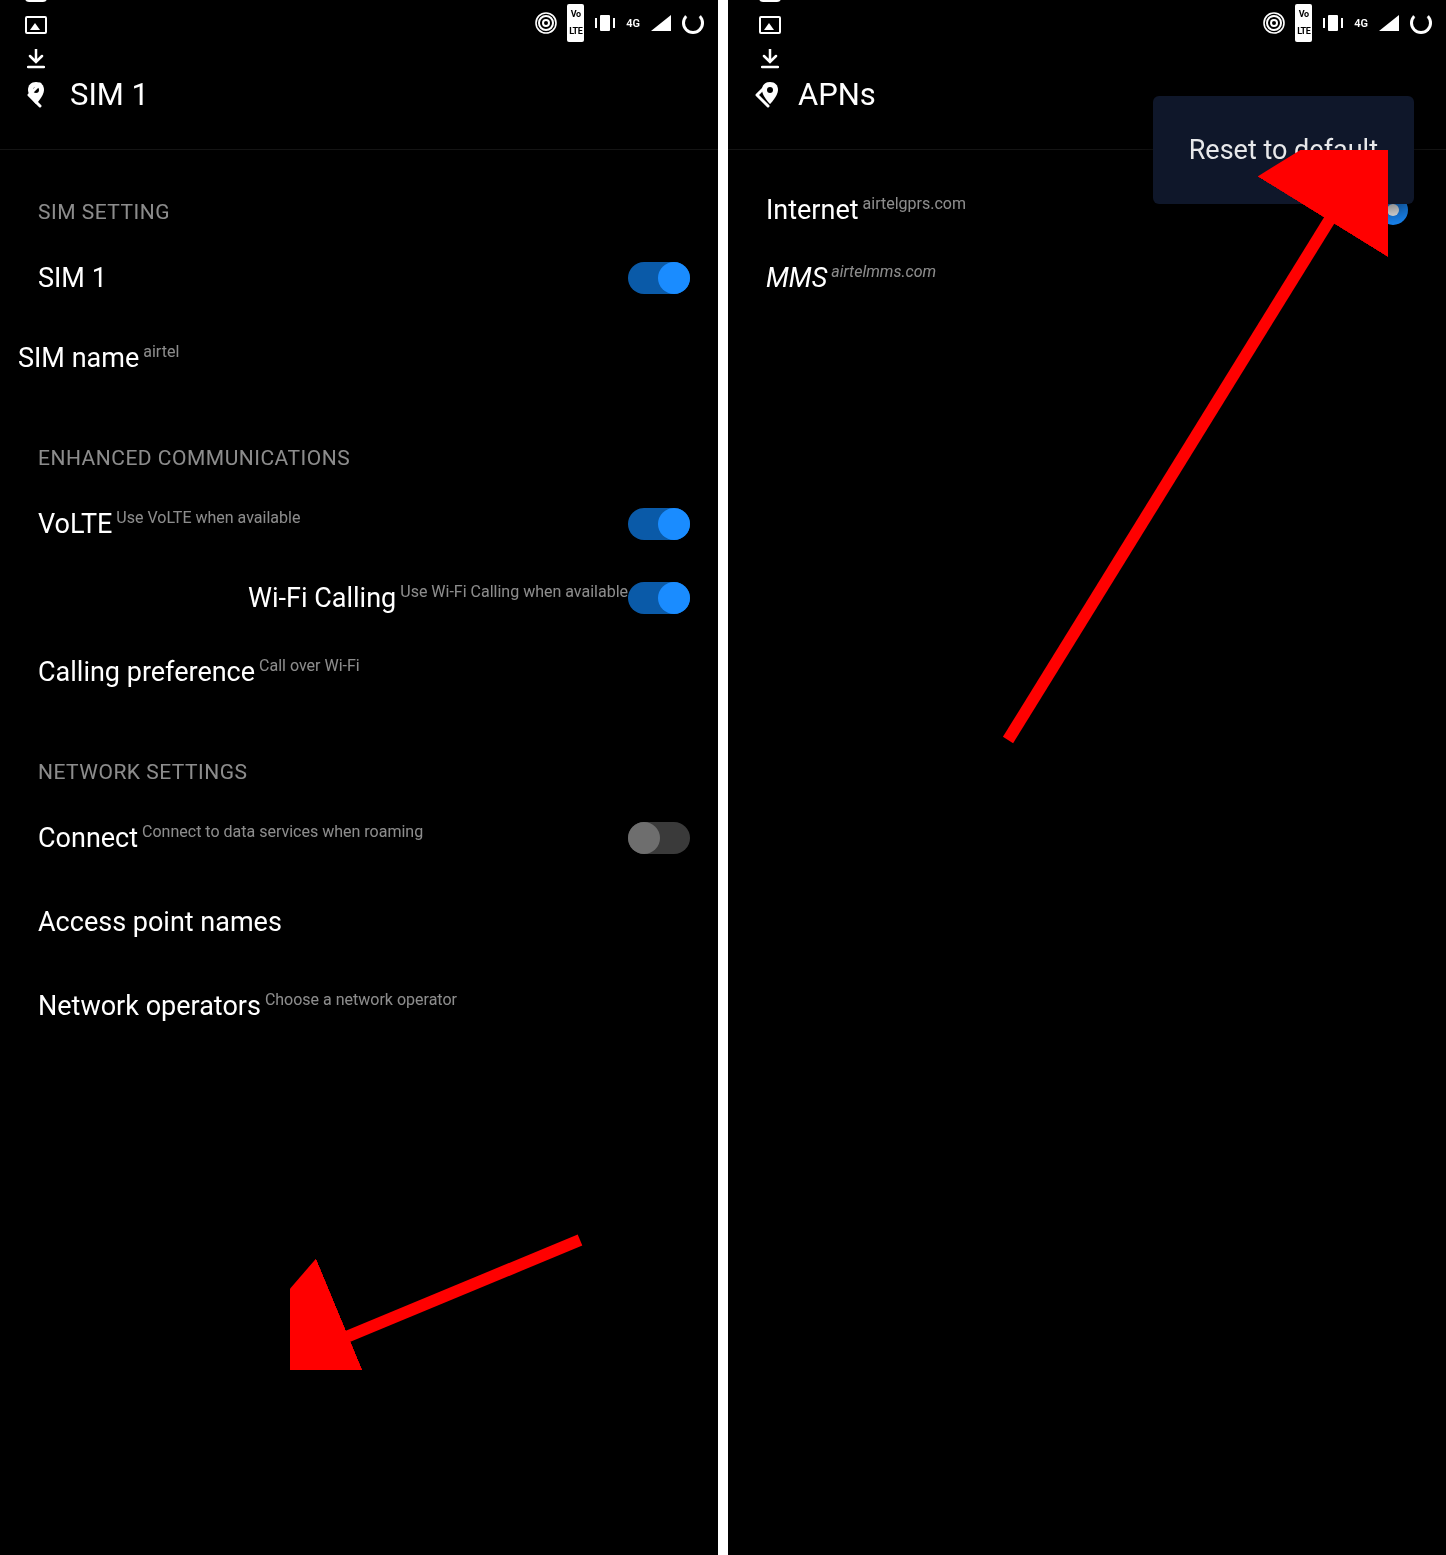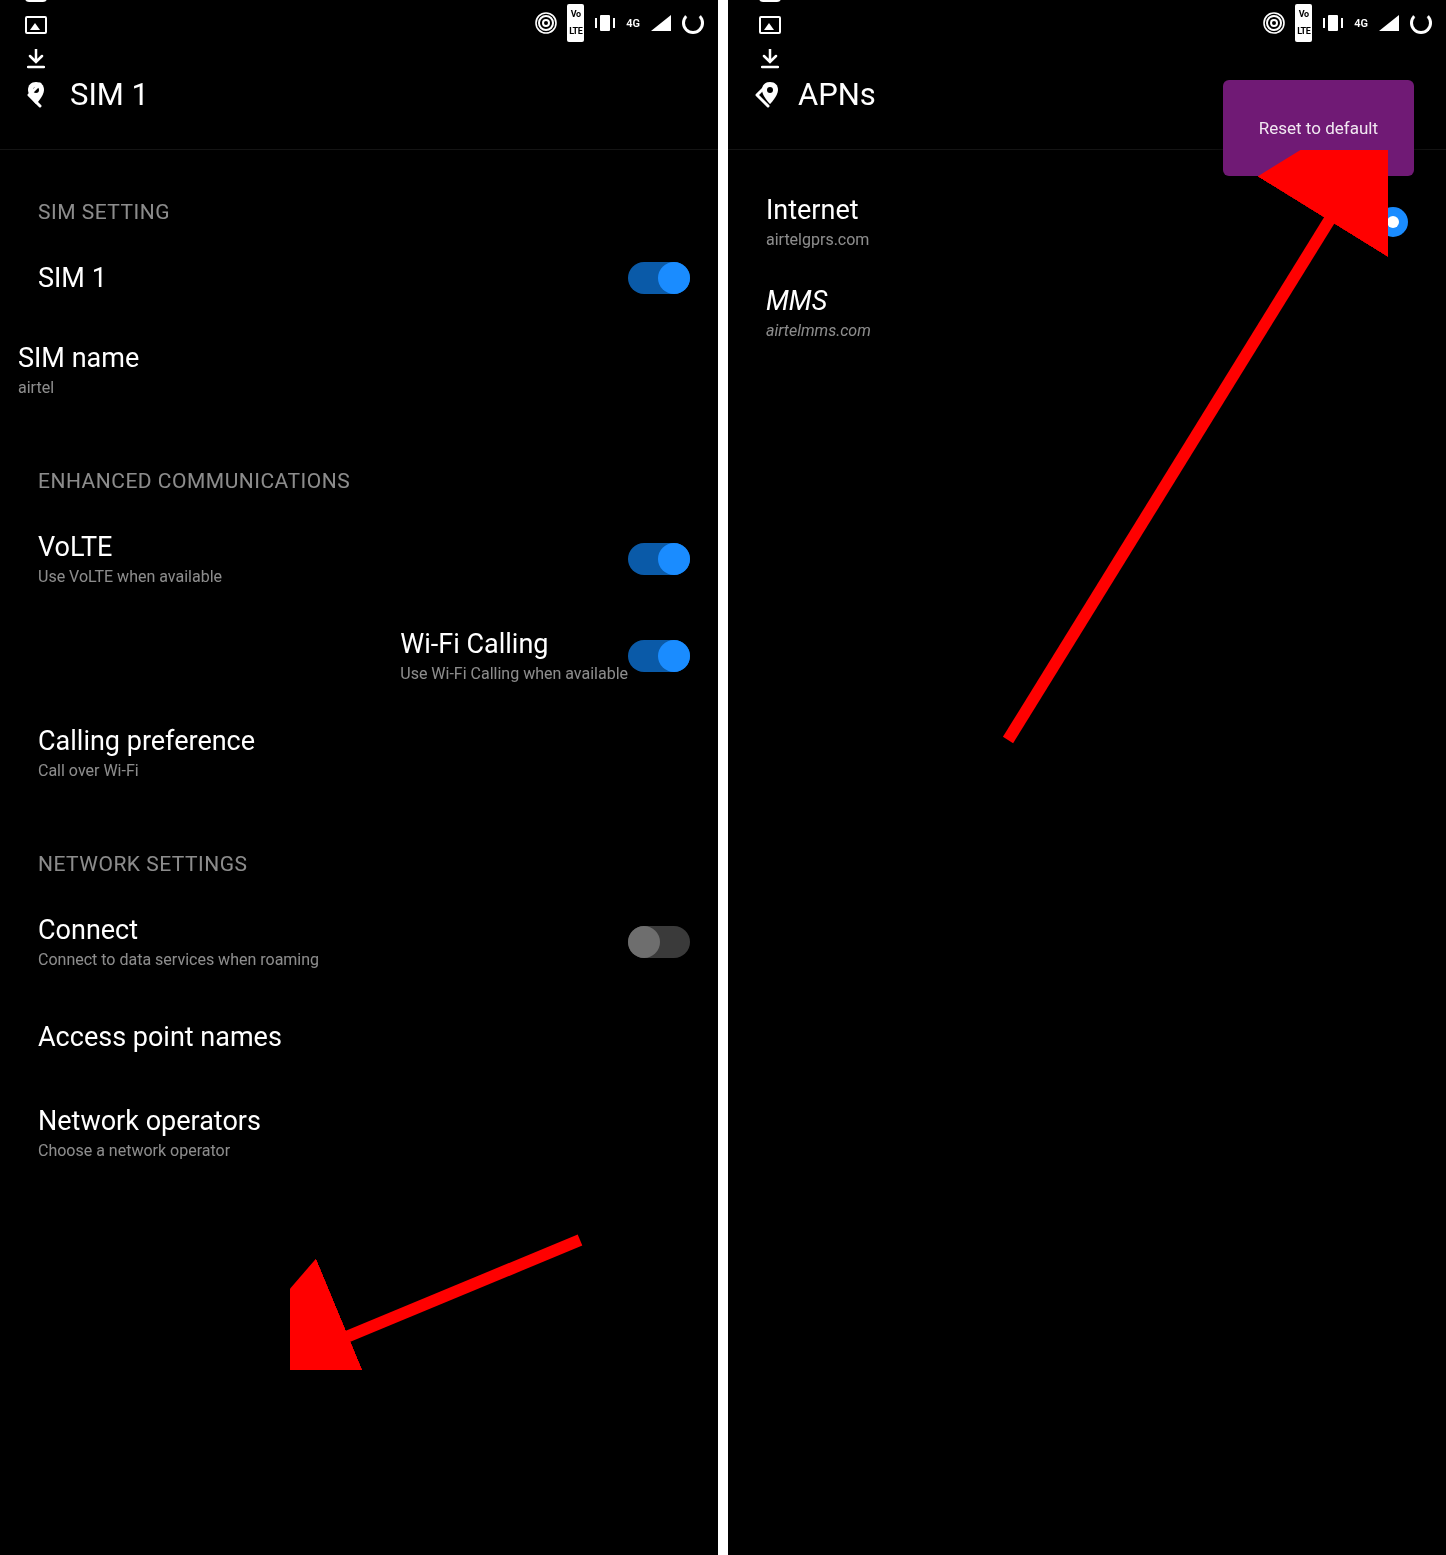--- a/index.html
+++ b/index.html
@@ -56,42 +56,42 @@
       letter-spacing: 0.5px;
       padding: 56px 38px 22px 38px;
     }
     .section-header.first { padding-top: 50px; }
     .row {
       display: flex;
       align-items: center;
       justify-content: space-between;
       padding: 16px 28px 16px 38px;
     }
-    .row-text { display: flex; flex-direction: column; gap: 4px; }
+    .row-text { display: flex; flex-direction: row; gap: 4px; }
     .row-title { font-size: 27px; font-weight: 400; color: #fff; }
     .row-sub { font-size: 16px; color: rgba(255,255,255,0.55); }
     .toggle {
       width: 62px; height: 32px; border-radius: 16px; position: relative; flex-shrink: 0;
     }
     .toggle.on { background: #0a5aa8; }
     .toggle.off { background: #3a3a3a; }
     .toggle .knob {
       position: absolute; top: 0; width: 32px; height: 32px; border-radius: 50%;
     }
     .toggle.on .knob { right: 0; background: #1a8cff; }
     .toggle.off .knob { left: 0; background: #6e6e6e; }
     
     .popup {
       position: absolute;
-      top: 80px;
+      top: 96px;
       right: 32px;
-      background: #701a75;
+      background: #0f172a;
       border-radius: 6px;
       padding: 38px 36px;
-      font-size: 17px;
+      font-size: 27px;
       color: rgba(255,255,255,0.9);
       box-shadow: 0 8px 24px rgba(0,0,0,0.6);
       z-index: 10;
     }
     
     .radio {
       width: 30px; height: 30px; border-radius: 50%; background: #1a8cff;
       display: flex; align-items: center; justify-content: center;
     }
     .radio .dot { width: 12px; height: 12px; border-radius: 50%; background: #fff; }

